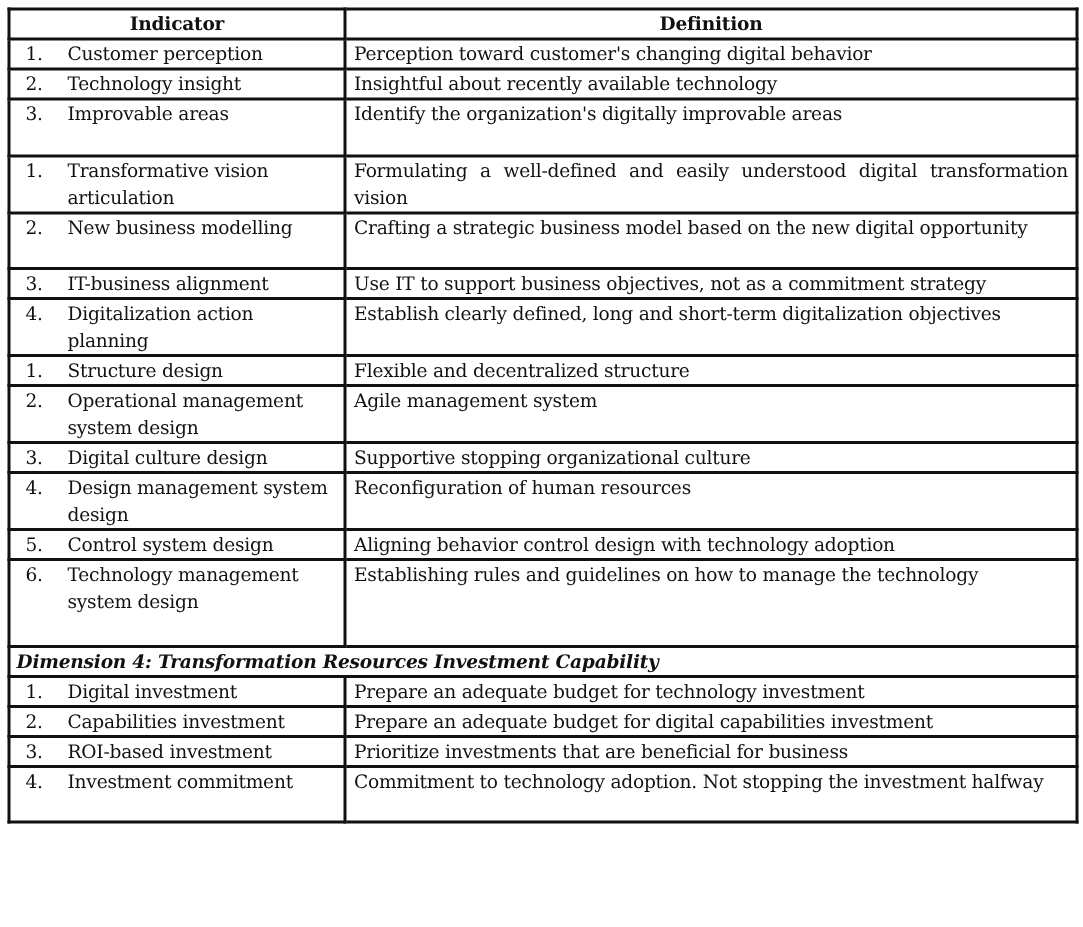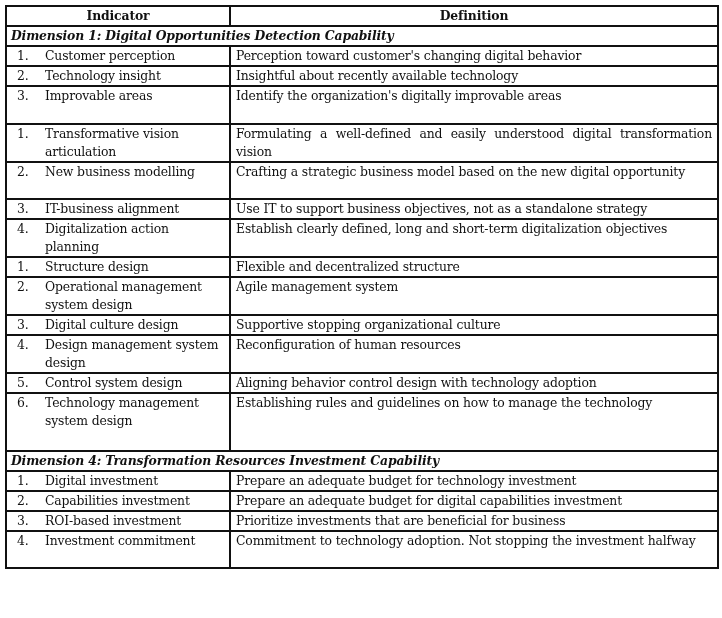--- a/index.html
+++ b/index.html
@@ -49,23 +49,20 @@
         <col class="c2">
       </colgroup>
   <thead>
     <tr>
       <th>Indicator</th>
       <th>Definition</th>
     </tr>
   </thead>
   <tbody>
 
-    <tr class="dim">
-      <td colspan="2">Dimension 1: Digital Opportunities Detection Capability</td>
-    </tr>
     <tr class="h1">
       <td class="ind">
             <div class="ind-inner">
               <span class="num">1.</span>
               <span class="txt">Customer perception</span>
             </div>
           </td>
       <td class="def">Perception toward customer's changing digital behavior</td>
     </tr>
     <tr class="h1">
@@ -105,21 +102,21 @@
           </td>
       <td class="def just">Crafting a strategic business model based on the new digital opportunity</td>
     </tr>
     <tr class="h1">
       <td class="ind">
             <div class="ind-inner">
               <span class="num">3.</span>
               <span class="txt">IT-business alignment</span>
             </div>
           </td>
-      <td class="def">Use IT to support business objectives, not as a standalone strategy</td>
+      <td class="def">Use IT to support business objectives, not as a commitment strategy</td>
     </tr>
     <tr class="h2">
       <td class="ind">
             <div class="ind-inner">
               <span class="num">4.</span>
               <span class="txt">Digitalization action planning</span>
             </div>
           </td>
       <td class="def">Establish clearly defined, long and short-term digitalization objectives</td>
     </tr>

